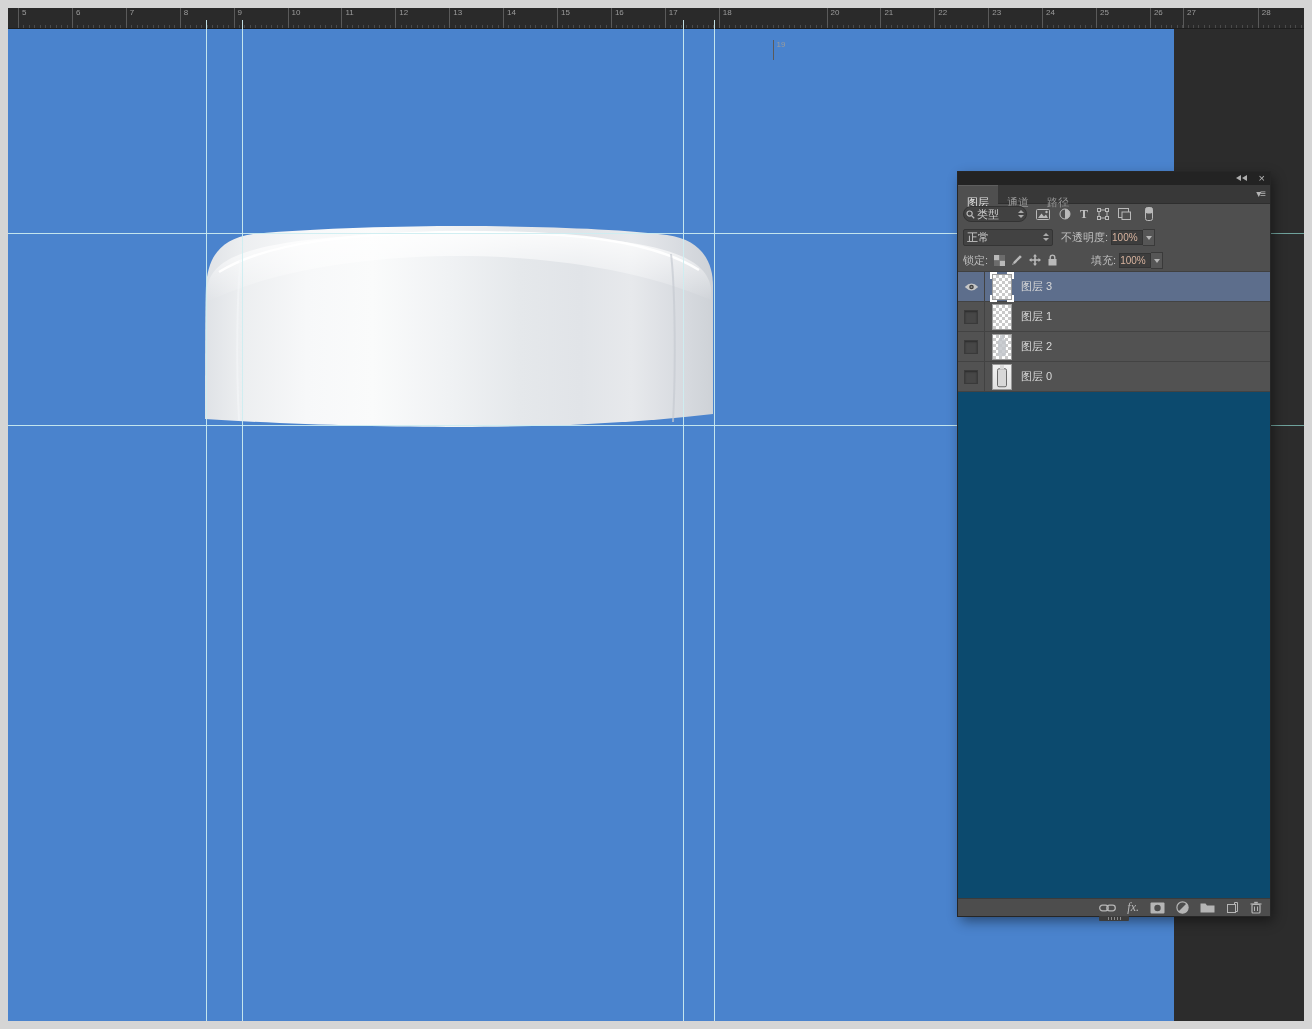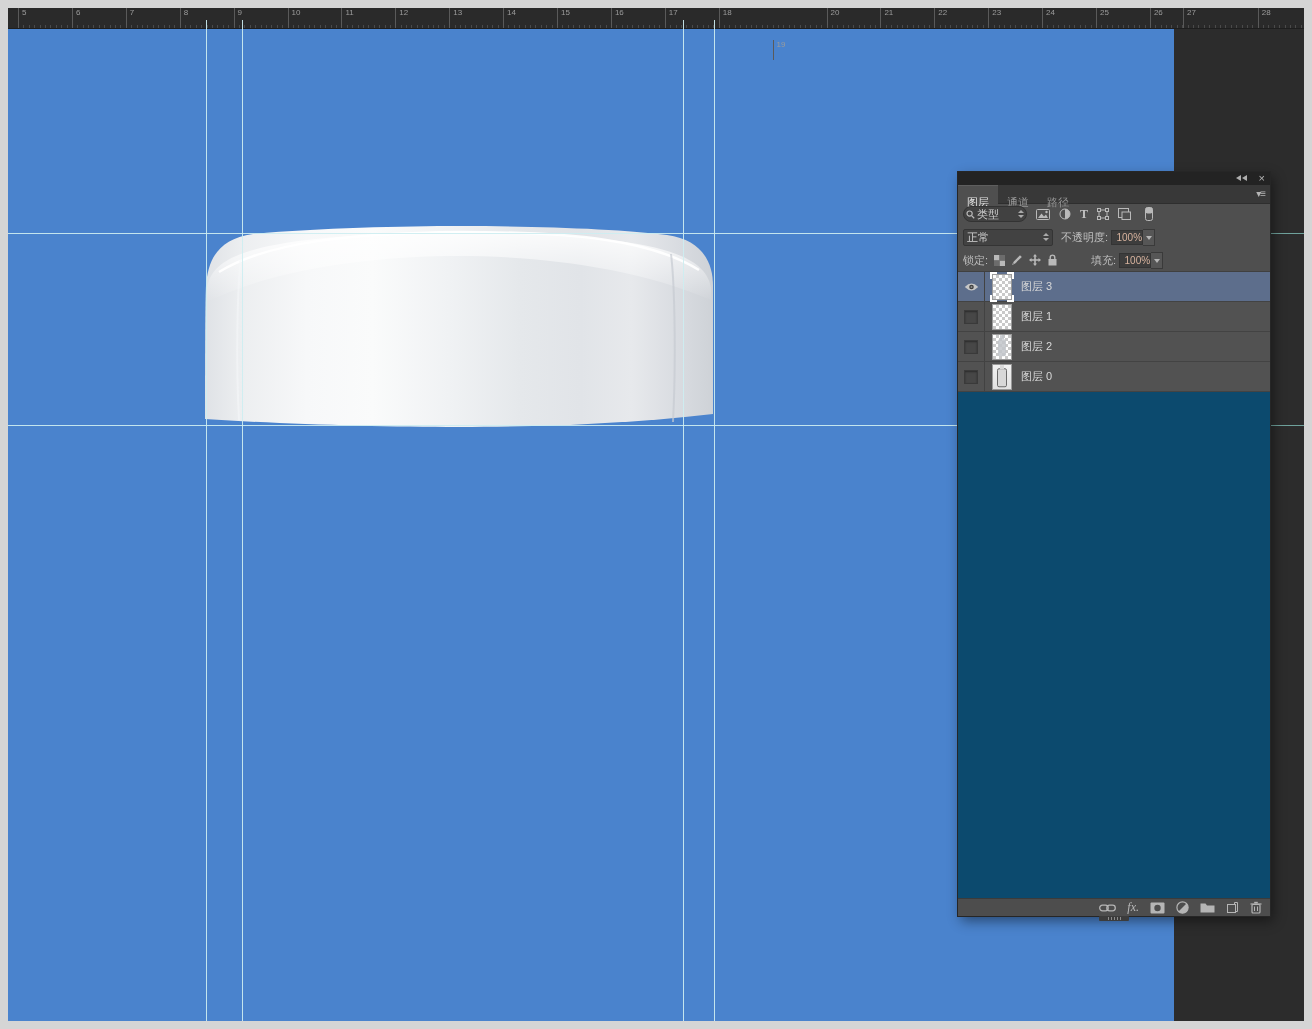--- a/index.html
+++ b/index.html
@@ -54,21 +54,21 @@
   .spinner i{display:block;width:0;height:0;border-left:3px solid transparent;border-right:3px solid transparent;}
   .spinner i.up{border-bottom:3px solid #aaa;margin-bottom:1.5px;}
   .spinner i.down{border-top:3px solid #aaa;}
   .ficon{margin-left:9px;cursor:pointer;display:inline-flex;align-items:center;}
   #type-filter-icon{color:#c3c3c3;font-size:12px;font-weight:bold;font-family:"Liberation Serif","DejaVu Serif",serif;}
   
   #blend-row{position:absolute;left:0;top:55px;right:0;height:20px;display:flex;align-items:center;padding-left:5px;}
   #blend-combo{display:flex;align-items:center;width:82px;height:15px;background:#424242;border:1px solid #343434;border-radius:2px;padding:0 3px;cursor:pointer;}
   #blend-combo .lbl{flex:1;color:#d2d2d2;}
   .fieldlabel{color:#bfbfbf;margin-left:8px;}
-  .valbox{display:inline-block;width:30px;height:13px;line-height:13px;background:#3d3d3d;border:1px solid #343434;color:#d8b39e;text-align:right;font-size:10px;margin-left:3px;cursor:text;}
+  .valbox{display:inline-block;width:30px;height:13px;line-height:13px;background:#3d3d3d;border:1px solid #343434;color:#d8b39e;text-align:left;font-size:10px;margin-left:3px;cursor:text;}
   .valarrow{display:inline-block;width:11px;height:15px;background:#565656;border:1px solid #3a3a3a;border-left:none;position:relative;cursor:pointer;vertical-align:middle;}
   .valarrow::after{content:"";position:absolute;left:2.5px;top:6px;border-left:3px solid transparent;border-right:3px solid transparent;border-top:4px solid #b5b5b5;}
   
   #lock-row{position:absolute;left:0;top:77px;right:0;height:22px;display:flex;align-items:center;padding-left:5px;border-bottom:1px solid #404040;}
   #lock-row .lockicon{margin-left:6px;cursor:pointer;display:inline-flex;}
   #fill-label{margin-left:33px;}
   
   #layer-list{position:absolute;left:0;top:100px;right:0;bottom:17px;background:#0c4a6e;overflow:hidden;}
   .layer-row{position:relative;height:29px;border-bottom:1px solid #434343;background:#525252;cursor:pointer;display:flex;align-items:center;}
   .layer-row.selected{background:#5d6e8c;}

